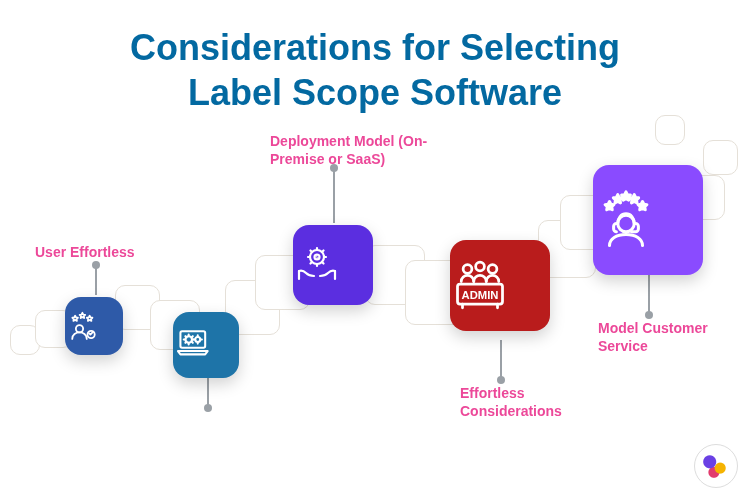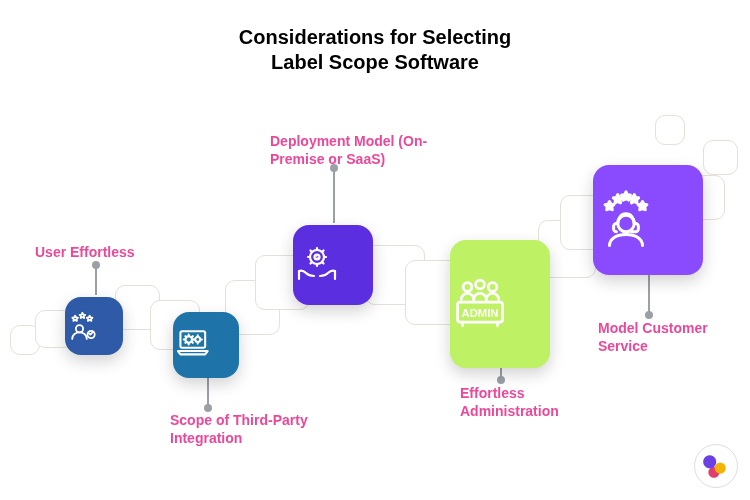--- a/index.html
+++ b/index.html
@@ -6,23 +6,23 @@
   body {
     width: 750px;
     height: 500px;
     background: #fff;
     font-family: Arial, Helvetica, sans-serif;
     position: relative;
     overflow: hidden;
   }
   .title {
     text-align: center;
-    font-size: 20px;
+    font-size: 36px;
     font-weight: 700;
-    color: #000000;
+    color: #0369a1;
     line-height: 1.25;
     padding-top: 25px;
   }
   .stage {
     position: absolute;
     inset: 0;
   }
   .deco {
     position: absolute;
     background: #ffffff;
@@ -111,21 +111,20 @@
         <path d="M34 12 l1.2 2.4 2.6.4-1.9 1.8.5 2.6L34 18l-2.4 1.2.5-2.6-1.9-1.8 2.6-.4z"></path>
         <circle cx="20" cy="30" r="5"></circle>
         <path d="M10 44c0-6 5-9 10-9s10 3 10 9"></path>
         <circle cx="36" cy="38" r="5"></circle>
         <path d="M33 36l2 2 4-4"></path>
       </svg>
     </span>
   </div>
 
   <div class="connector down" style="left:207px; top:378px; height:30px;"></div>
-  <div class="label" style="left:170px; top:412px; max-width:160px;">Scope of Third-Party Integration</div>
   <div class="node" style="left:173px; top:312px; width:66px; height:66px; background:#1E74A8;">
     <span>
       <svg viewBox="0 0 48 48" fill="none" stroke="#fff" stroke-width="2.5" stroke-linecap="round" stroke-linejoin="round">
         <rect x="9" y="10" width="30" height="20" rx="2"></rect>
         <path d="M6 34h36l-3 4H9z"></path>
         <circle cx="19" cy="20" r="4"></circle>
         <path d="M19 14v2M19 24v2M13 20h2M23 20h2M15 16l1.5 1.5M22.5 22.5L24 24M15 24l1.5-1.5M22.5 17.5L24 16"></path>
         <circle cx="30" cy="20" r="3"></circle>
         <path d="M30 15v1.5M30 23.5V25M25 20h1.5M33.5 20H35"></path>
       </svg>
@@ -142,22 +141,22 @@
         <text x="24" y="20" fill="#fff" font-size="6" text-anchor="middle" stroke="none">$</text>
         <path d="M24 9v2M24 25v2M15 18h2M31 18h2M17.5 11.5l1.5 1.5M29 23l1.5 1.5M17.5 24.5l1.5-1.5M29 13l1.5-1.5"></path>
         <path d="M6 32c3-1 5 0 7 2 2 2 5 3 8 3"></path>
         <path d="M42 32c-3-1-5 0-7 2-2 2-5 3-8 3"></path>
         <path d="M6 32v8M42 32v8"></path>
       </svg>
     </span>
   </div>
 
   <div class="connector down" style="left:500px; top:340px; height:40px;"></div>
-  <div class="label" style="left:460px; top:385px; max-width:150px;">Effortless Administration</div>
-  <div class="node" style="left:450px; top:240px; width:100px; height:128px; background:#bef264;">
+  <div class="label" style="left:460px; top:385px; max-width:150px;">Effortless Considerations</div>
+  <div class="node" style="left:450px; top:240px; width:100px; height:91px; background:#b91c1c;">
     <span>
       <svg viewBox="0 0 48 48" fill="none" stroke="#fff" stroke-width="2.2" stroke-linecap="round" stroke-linejoin="round">
         <circle cx="14" cy="12" r="3.5"></circle>
         <circle cx="24" cy="10" r="3.5"></circle>
         <circle cx="34" cy="12" r="3.5"></circle>
         <path d="M9 22c0-3 2.5-5 5-5s5 2 5 5"></path>
         <path d="M19 22c0-3 2.5-5 5-5s5 2 5 5"></path>
         <path d="M29 22c0-3 2.5-5 5-5s5 2 5 5"></path>
         <rect x="6" y="24" width="36" height="16" rx="2"></rect>
         <text x="24" y="36" fill="#fff" font-size="9" font-weight="bold" text-anchor="middle" stroke="none" font-family="Arial">ADMIN</text>

